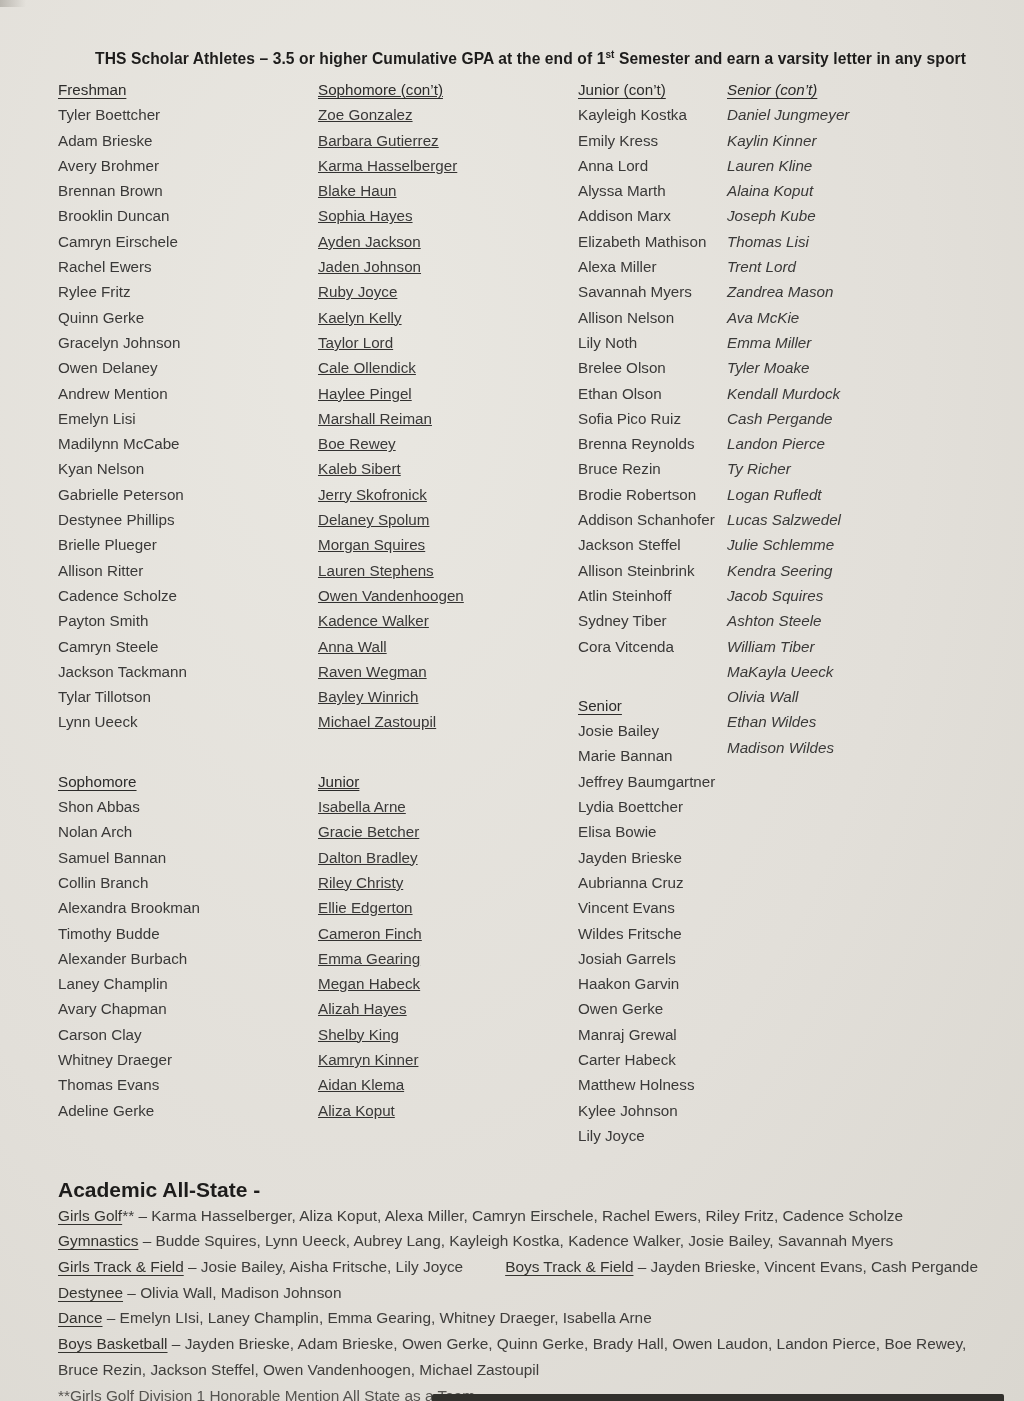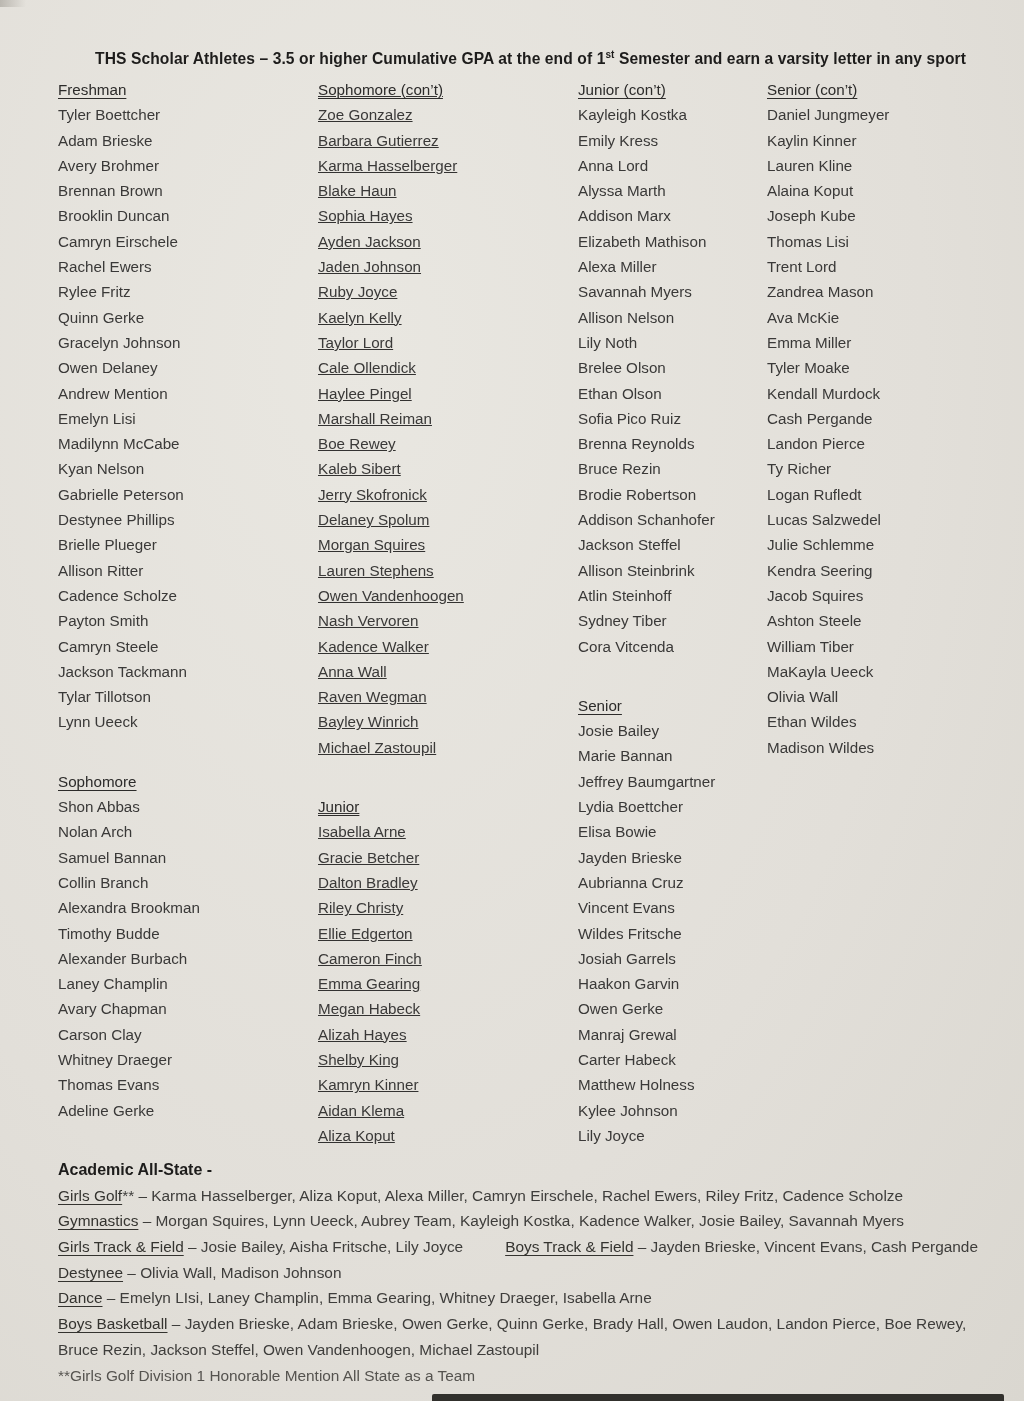--- a/index.html
+++ b/index.html
@@ -16,30 +16,30 @@
     font-size:15.6px;font-weight:700;color:#1d1c1b;
     letter-spacing:.1px;
     margin-left:48px;
   }
   .doc-title sup{font-size:10px;}
   .cols{position:absolute;left:58px;top:77px;width:950px;height:1078px;}
   .col{position:absolute;top:0;width:250px;}
   .col:nth-child(1){left:0;}
   .col:nth-child(2){left:260px;text-decoration:underline;}
   .col:nth-child(3){left:520px;}
-  .col:nth-child(4){left:709px;}
+  .col:nth-child(4){left:669px;font-style:italic;}
   .section{margin-bottom:34px;}
   .sec-header{
     font-size:15.2px;line-height:25.3px;color:#2c2b2a;
     text-decoration:underline;text-underline-offset:3px;
     text-decoration-thickness:1.4px;
   }
   .name{font-size:15.2px;line-height:25.3px;color:#3a3938;white-space:nowrap;}
   .allstate{position:absolute;left:58px;top:1157px;width:950px;}
-  .as-heading{font-size:16px;font-weight:700;color:#1d1c1b;line-height:25.6px;}
+  .as-heading{font-size:21px;font-weight:700;color:#1d1c1b;line-height:25.6px;margin-top:20px;}
   .as-line{font-size:15.4px;line-height:25.7px;color:#3e3d3b;white-space:nowrap;}
   .as-line .u{
     text-decoration:underline;text-underline-offset:3px;
     text-decoration-thickness:1.4px;color:#34332f;
   }
   .as-seg.gap{margin-left:42px;}
   .as-footnote{font-size:15.4px;line-height:25.7px;color:#55534f;}
   .scan-strip{
     position:absolute;left:432px;bottom:0;width:572px;height:7px;
     background:#31302c;border-radius:2px 2px 0 0;filter:blur(.6px);
@@ -123,21 +123,20 @@
           <div class="name">Cale Ollendick</div>
           <div class="name">Haylee Pingel</div>
           <div class="name">Marshall Reiman</div>
           <div class="name">Boe Rewey</div>
           <div class="name">Kaleb Sibert</div>
           <div class="name">Jerry Skofronick</div>
           <div class="name">Delaney Spolum</div>
           <div class="name">Morgan Squires</div>
           <div class="name">Lauren Stephens</div>
           <div class="name">Owen Vandenhoogen</div>
-          <div class="name">Nash Vervoren</div>
           <div class="name">Kadence Walker</div>
           <div class="name">Anna Wall</div>
           <div class="name">Raven Wegman</div>
           <div class="name">Bayley Winrich</div>
           <div class="name">Michael Zastoupil</div>
         </div>
         <div class="section">
           <div class="sec-header">Junior</div>
           <div class="name">Isabella Arne</div>
           <div class="name">Gracie Betcher</div>
@@ -231,21 +230,21 @@
           <div class="name">Ethan Wildes</div>
           <div class="name">Madison Wildes</div>
         </div>
       </div>
     </div>
 
   <div class="allstate">
     <div class="as-heading">Academic All-State -</div>
     <div>
         <div class="as-line"><span class="as-seg"><span class="u">Girls Golf</span><span>** – Karma Hasselberger, Aliza Koput, Alexa Miller, Camryn Eirschele, Rachel Ewers, Riley Fritz, Cadence Scholze</span></span></div>
-        <div class="as-line"><span class="as-seg"><span class="u">Gymnastics</span><span> – Morgan Squires, Lynn Ueeck, Aubrey Team, Kayleigh Kostka, Kadence Walker, Josie Bailey, Savannah Myers</span></span></div>
+        <div class="as-line"><span class="as-seg"><span class="u">Gymnastics</span><span> – Budde Squires, Lynn Ueeck, Aubrey Lang, Kayleigh Kostka, Kadence Walker, Josie Bailey, Savannah Myers</span></span></div>
         <div class="as-line"><span class="as-seg"><span class="u">Girls Track &amp; Field</span><span> – Josie Bailey, Aisha Fritsche, Lily Joyce</span></span><span class="as-seg gap"><span class="u">Boys Track &amp; Field</span><span> – Jayden Brieske, Vincent Evans, Cash Pergande</span></span></div>
         <div class="as-line"><span class="as-seg"><span class="u">Destynee</span><span> – Olivia Wall, Madison Johnson</span></span></div>
         <div class="as-line"><span class="as-seg"><span class="u">Dance</span><span> – Emelyn LIsi, Laney Champlin, Emma Gearing, Whitney Draeger, Isabella Arne</span></span></div>
         <div class="as-line"><span class="as-seg"><span class="u">Boys Basketball</span><span> – Jayden Brieske, Adam Brieske, Owen Gerke, Quinn Gerke, Brady Hall, Owen Laudon, Landon Pierce, Boe Rewey,</span></span></div>
         <div class="as-line"><span class="as-seg"><span>Bruce Rezin, Jackson Steffel, Owen Vandenhoogen, Michael Zastoupil</span></span></div>
       </div>
     <div class="as-footnote">**Girls Golf Division 1 Honorable Mention All State as a Team</div>
   </div>
 
   <div class="scan-strip"></div>

